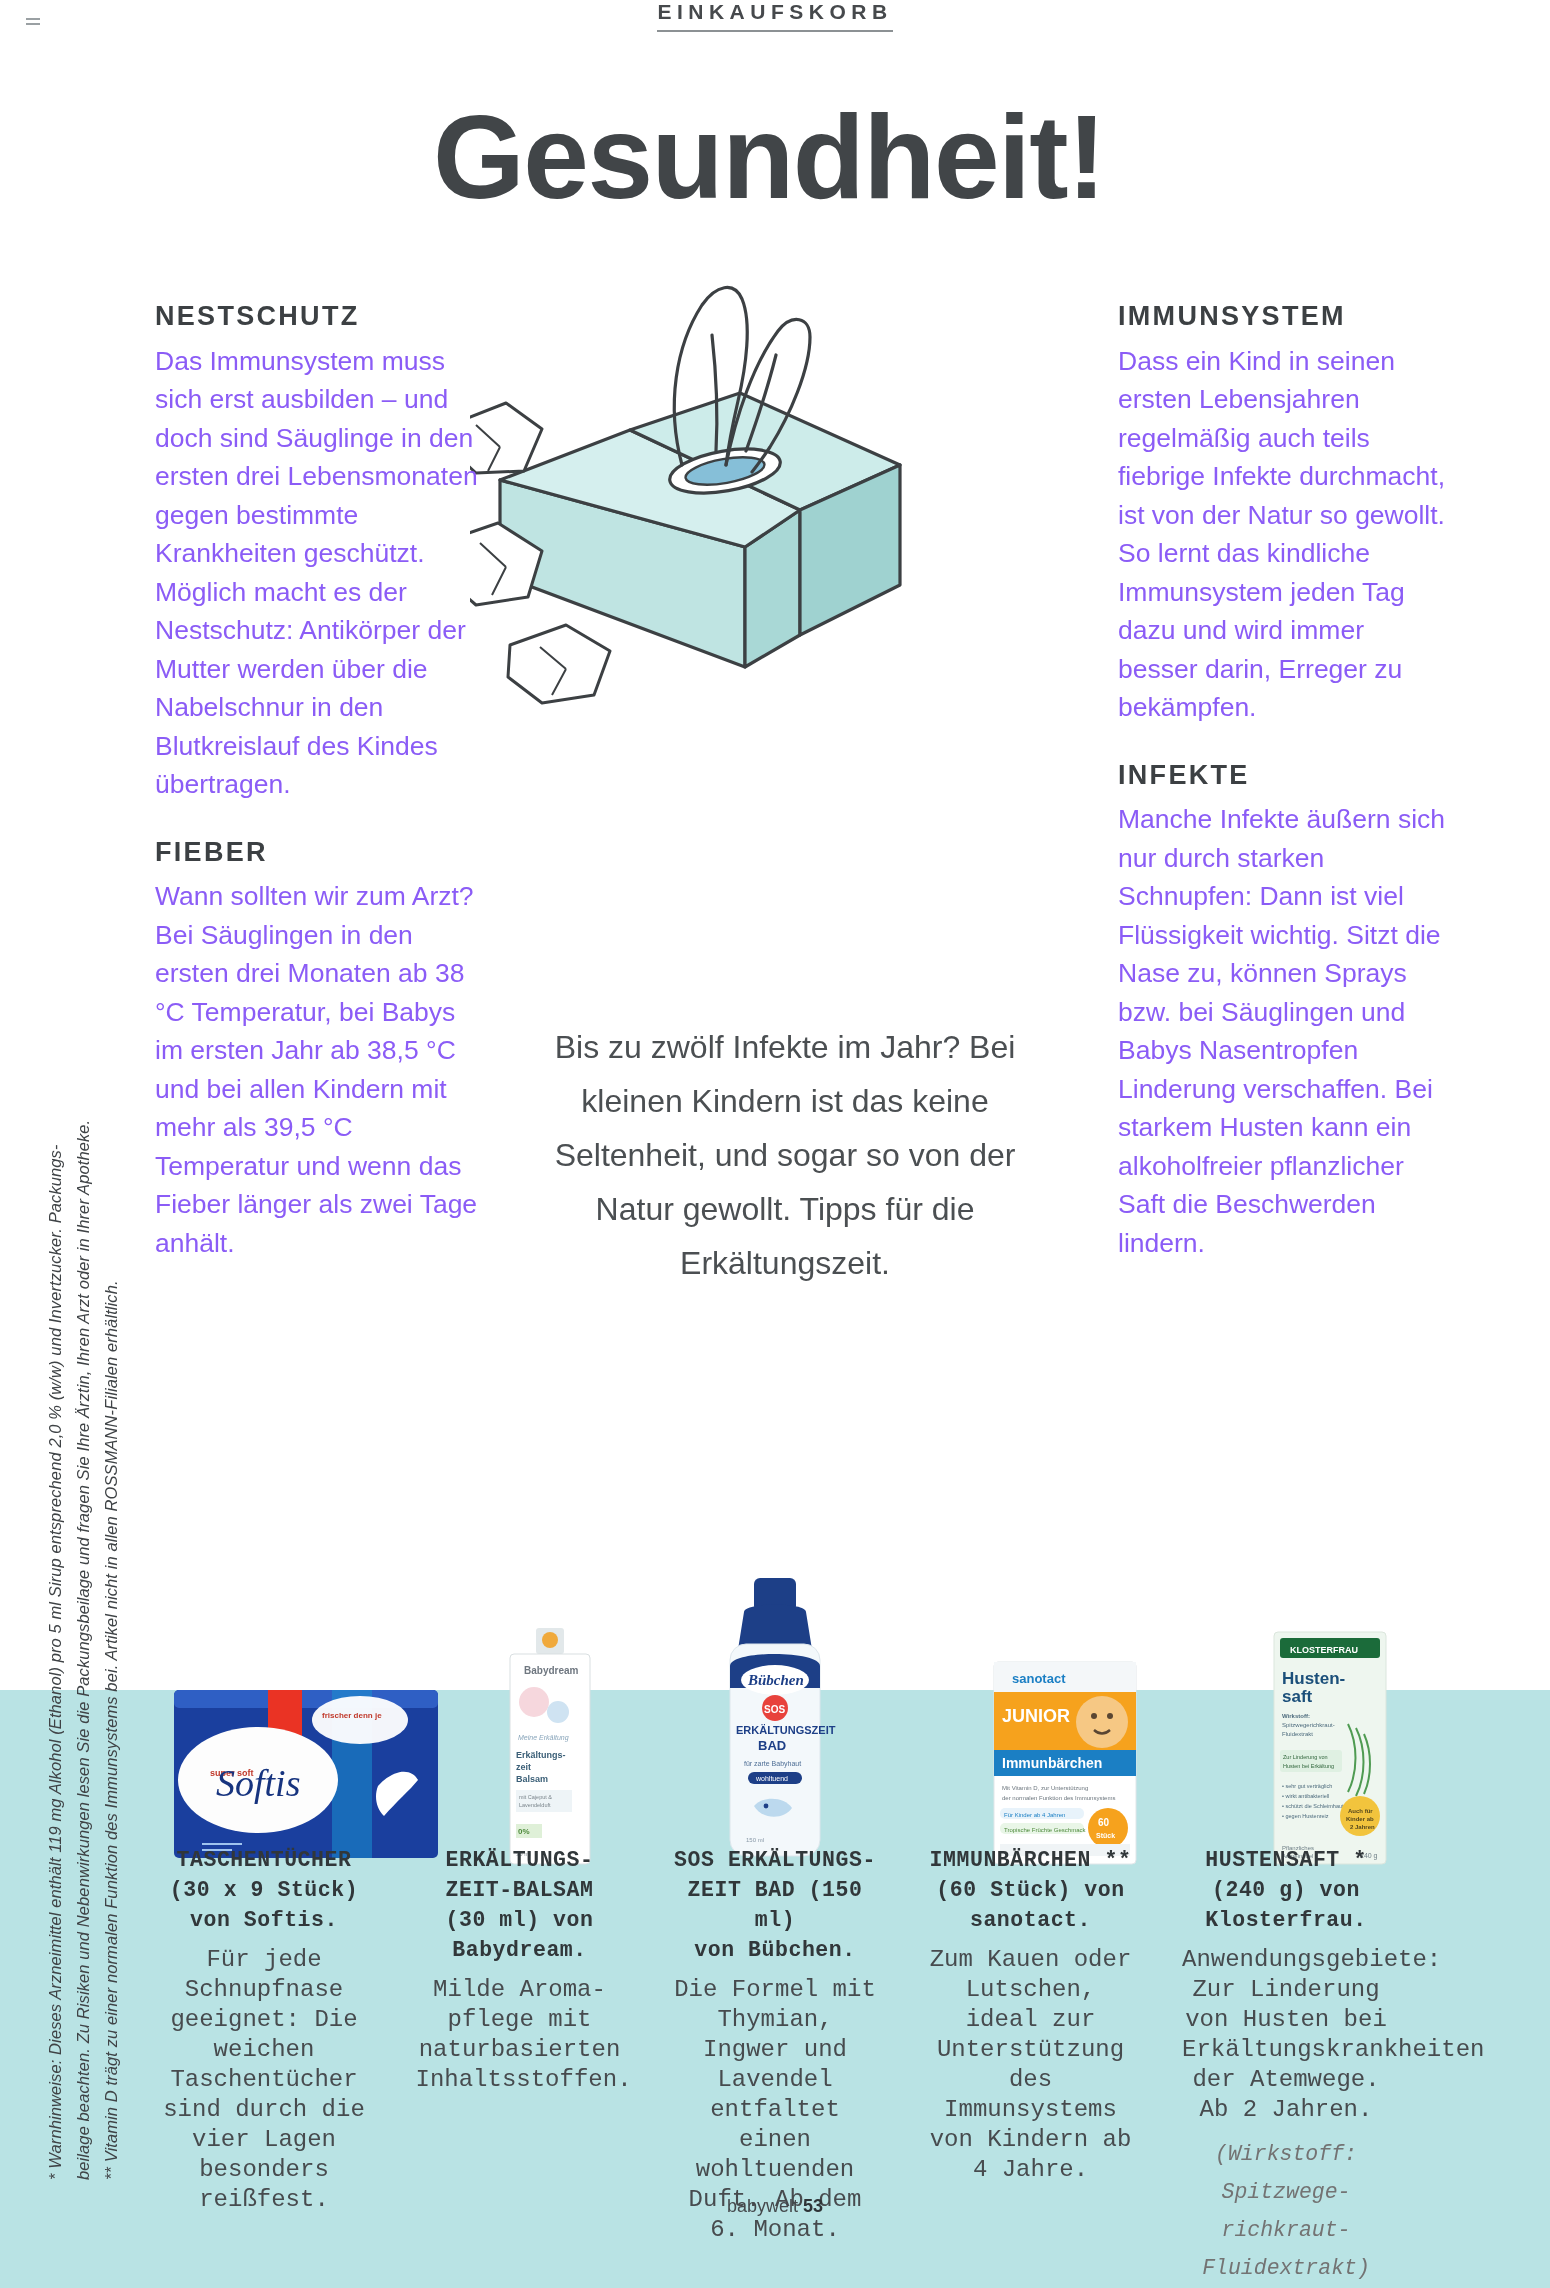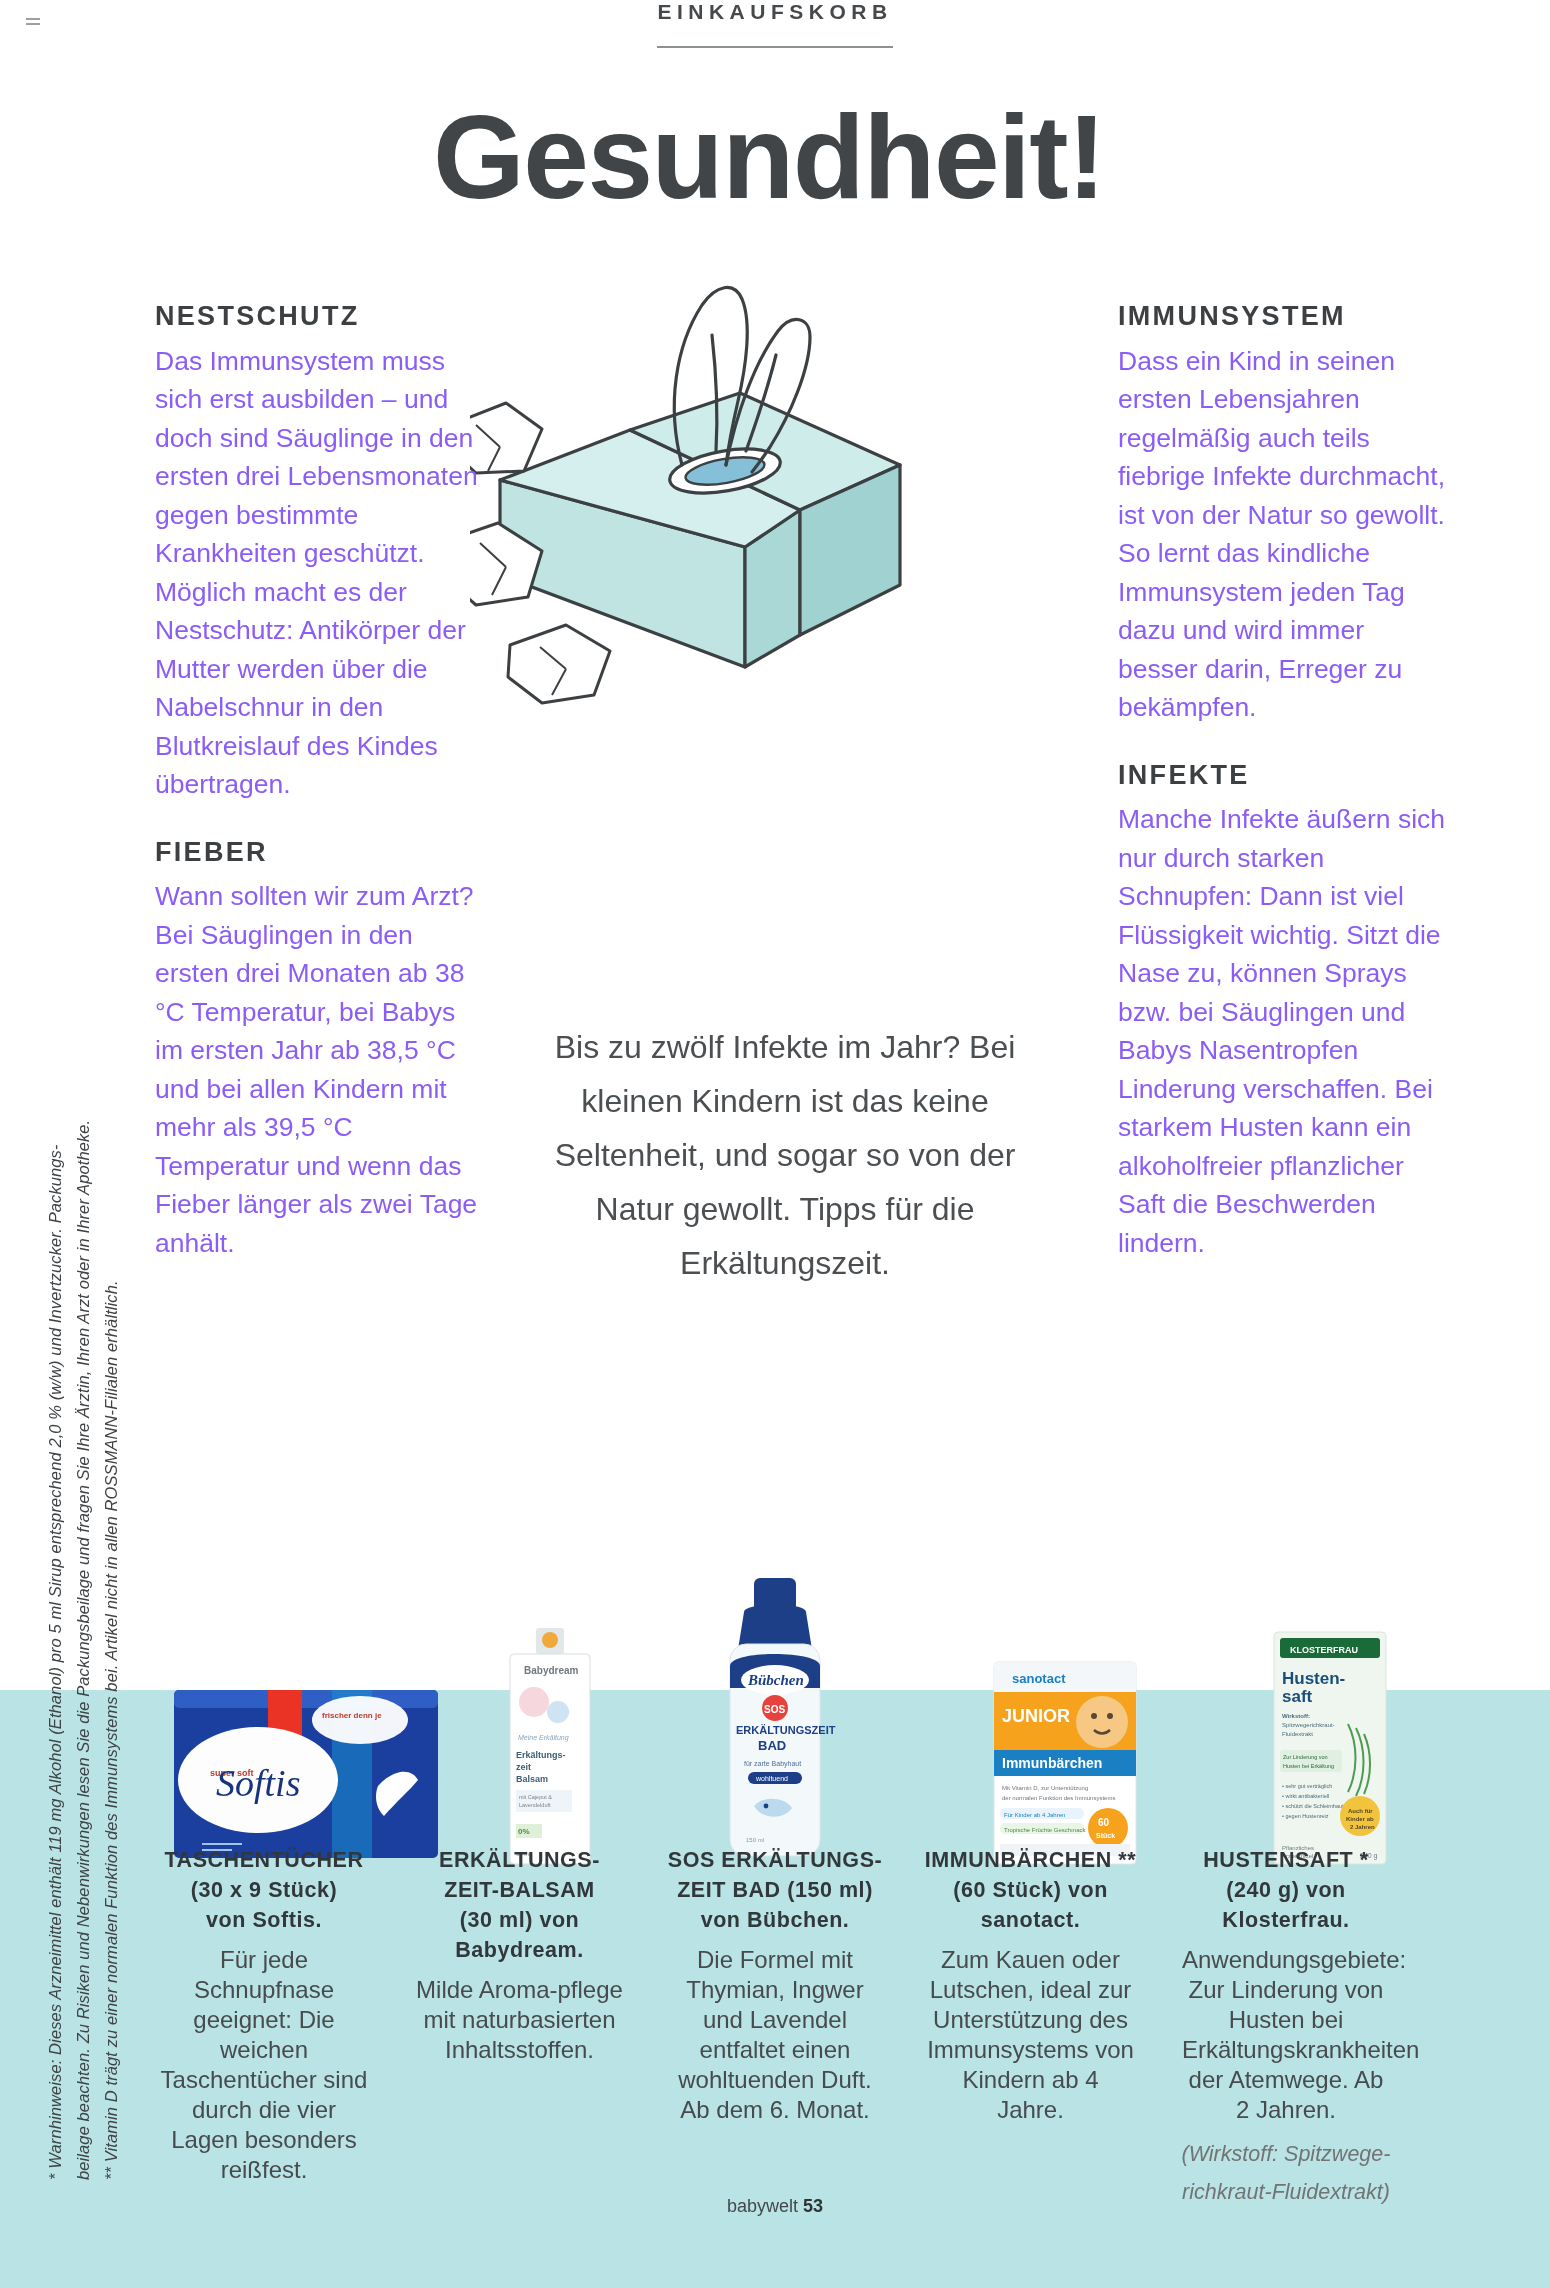--- a/index.html
+++ b/index.html
@@ -29,21 +29,21 @@
     top:0px;left:0;right:0;
     text-align:center;
     z-index:5;
   }
   .running-head .rh-text{
     display:inline-block;
     font-size:21px;
     letter-spacing:5.5px;
     font-weight:600;
     color:#46494c;
-    padding-bottom:23px;
+    padding-bottom:7px;
     border-bottom:2px solid #8c9194;
     line-height:1.1;
   }
   .corner-mark{
     position:absolute;
     top:18px;left:26px;
     width:14px;height:9px;
     z-index:6;
   }
   .corner-mark i{display:block;height:2px;background:#9aa0a3;margin-bottom:3px;}
@@ -144,20 +144,21 @@
 
   
   .captions{
     position:absolute;
     top:1845px;left:0;right:0;
     z-index:5;
     display:flex;
     justify-content:space-between;
     padding:0 150px;
     box-sizing:border-box;
+    font-family:Liberation Mono, monospace;
   }
   .cap{
     width:228px;
     text-align:center;
   }
   .cap .cap-title{
     font-size:21.5px;
     font-weight:bold;
     letter-spacing:.55px;
     line-height:30px;

